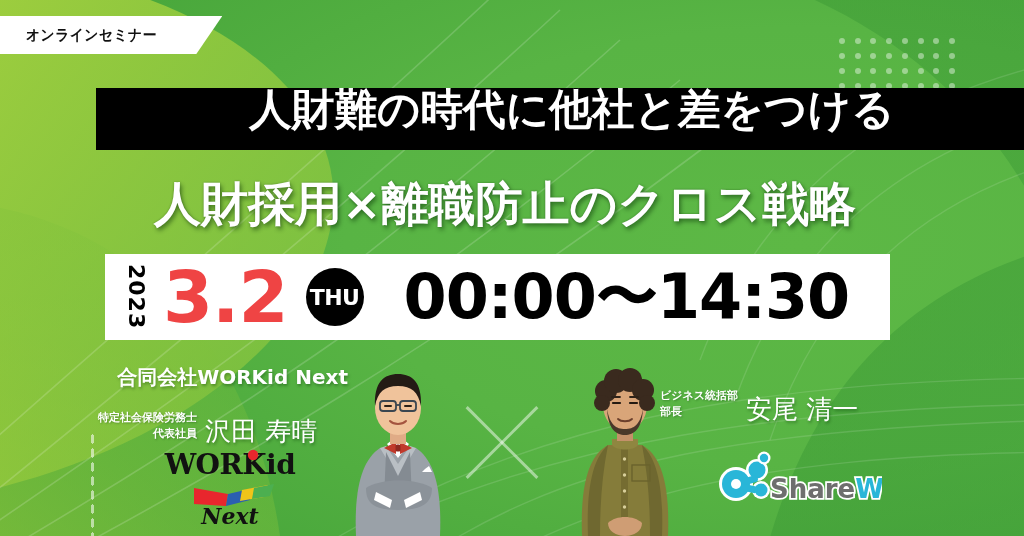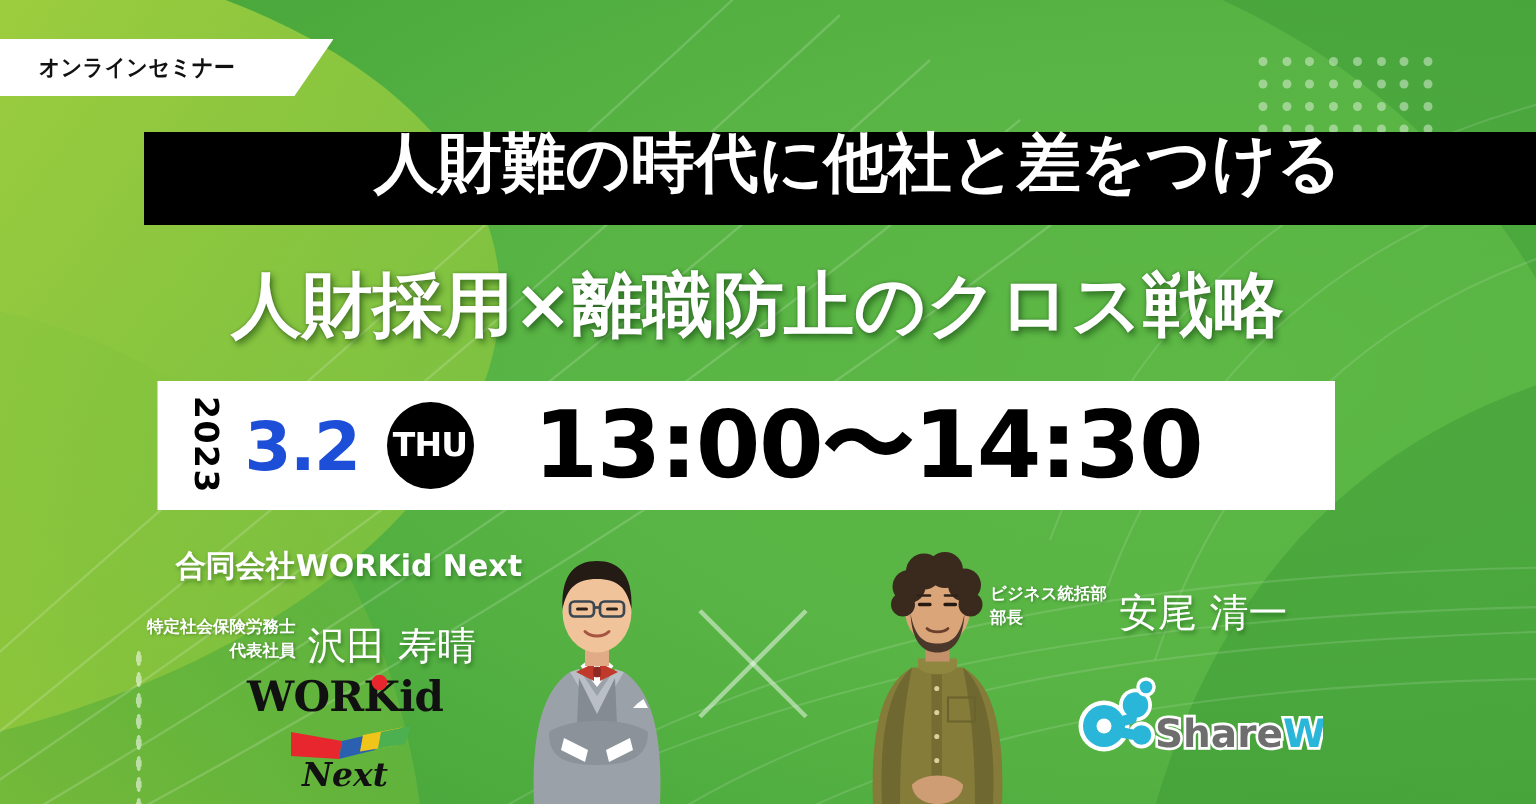--- a/index.html
+++ b/index.html
@@ -25,21 +25,21 @@
   }
   .dot-grid i { display:block; width:6px; height:6px; border-radius:50%; background:rgba(255,255,255,.42); }
 
   
   .dotted-rule { position:absolute; left:90px; top:432px; width:5px; height:104px;
     background-image:radial-gradient(rgba(255,255,255,.55) 48%, transparent 50%);
     background-size:5px 14px; background-repeat:repeat-y; }
 
   
   .tag {
-    position:absolute; left:0; top:26px; height:38px; padding:0 54px 0 26px;
+    position:absolute; left:0; top:16px; height:38px; padding:0 54px 0 26px;
     background:#ffffff; display:flex; align-items:center;
     clip-path:polygon(0 0, 100% 0, calc(100% - 26px) 100%, 0 100%);
     z-index:6;
   }
   .tag span { font-size:15px; font-weight:700; color:#111; letter-spacing:.5px;
     font-family:"DejaVu Sans","Liberation Sans",sans-serif; transform:scaleX(.92); transform-origin:left center; }
 
   
   .head1 {
     position:absolute; left:96px; top:88px; width:952px; height:62px;
@@ -66,21 +66,21 @@
   .datebar {
     position:absolute; left:105px; top:254px; width:785px; height:86px;
     background:#fff; display:flex; align-items:center; z-index:6;
   }
   .year {
     margin-left:20px; font-size:22px; font-weight:700; color:#000; line-height:1;
     writing-mode:vertical-rl; letter-spacing:1px;
     font-family:"DejaVu Sans","Liberation Sans",sans-serif;
   }
   .day {
-    margin-left:16px; font-size:45px; font-weight:700; color:#1d4ed8; line-height:1;
+    margin-left:16px; font-size:72px; font-weight:700; color:#ef4444; line-height:1;
     letter-spacing:-1px; font-family:"DejaVu Sans","Liberation Sans",sans-serif;
   }
   .dow {
     margin-left:18px; width:58px; height:58px; border-radius:50%; background:#000;
     display:flex; align-items:center; justify-content:center;
     color:#fff; font-size:22px; font-weight:700; letter-spacing:-.5px;
     font-family:"DejaVu Sans","Liberation Sans",sans-serif;
   }
   .time {
     margin-left:40px; font-size:62px; font-weight:700; color:#000; line-height:1;
@@ -223,21 +223,21 @@
   </div>
 
   <div class="head2">
     <span>人財採用×離職防止のクロス戦略</span>
   </div>
 
   <div class="datebar">
     <div class="year">2023</div>
     <div class="day">3.2</div>
     <div class="dow">THU</div>
-    <div class="time">13:00〜14:30</div>
+    <div class="time">00:00〜14:30</div>
   </div>
 
   <div class="cross">
       <i></i>
       <i></i>
     </div>
 
   <div class="spk spk-left">
     <div class="spk-company">合同会社WORKid Next</div>
     <div class="spk-row">

